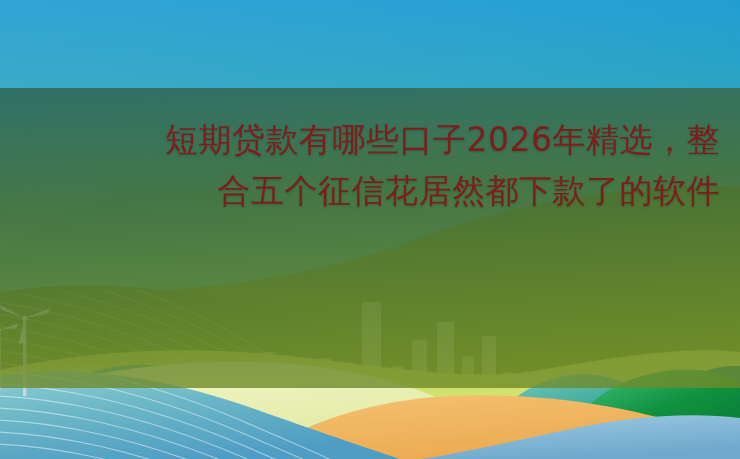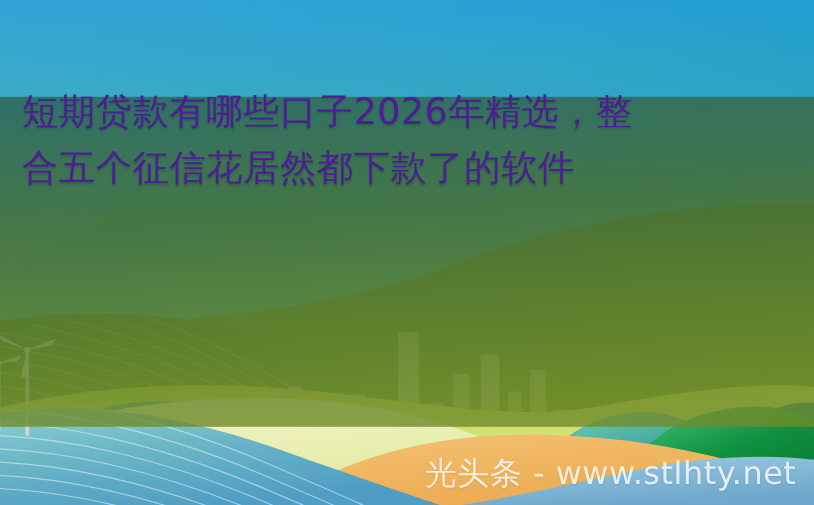--- a/index.html
+++ b/index.html
@@ -32,24 +32,24 @@
     left: 0;
     top: 0;
     width: 740px;
     height: 459px;
     display: flex;
     align-items: flex-start;
     justify-content: center;
     pointer-events: none;
   }
   .headline {
-    margin-top: 76px;
+    margin-top: 114px;
     width: 700px;
-    text-align: left;
-    color: #4c1d95;
+    text-align: right;
+    color: #7f1d1d;
     font-size: 33px;
     line-height: 51px;
     letter-spacing: 0.5px;
     font-weight: 400;
     font-family: "DejaVu Sans", "Liberation Sans", sans-serif;
     white-space: pre-line;
     text-shadow: 0 1px 2px rgba(20,50,30,0.30);
   }
   
   .watermark {
@@ -241,15 +241,14 @@
     </g>
 
     <rect x="0" y="88" width="740" height="300" fill="url(#gOverlay)"></rect>
   </svg>
 
   <div class="headline-wrap">
     <div class="headline">短期贷款有哪些口子2026年精选，整
 合五个征信花居然都下款了的软件</div>
   </div>
 
-  <div class="watermark">光头条 - www.stlhty.net</div>
 
 </div>
 
 </body></html>

